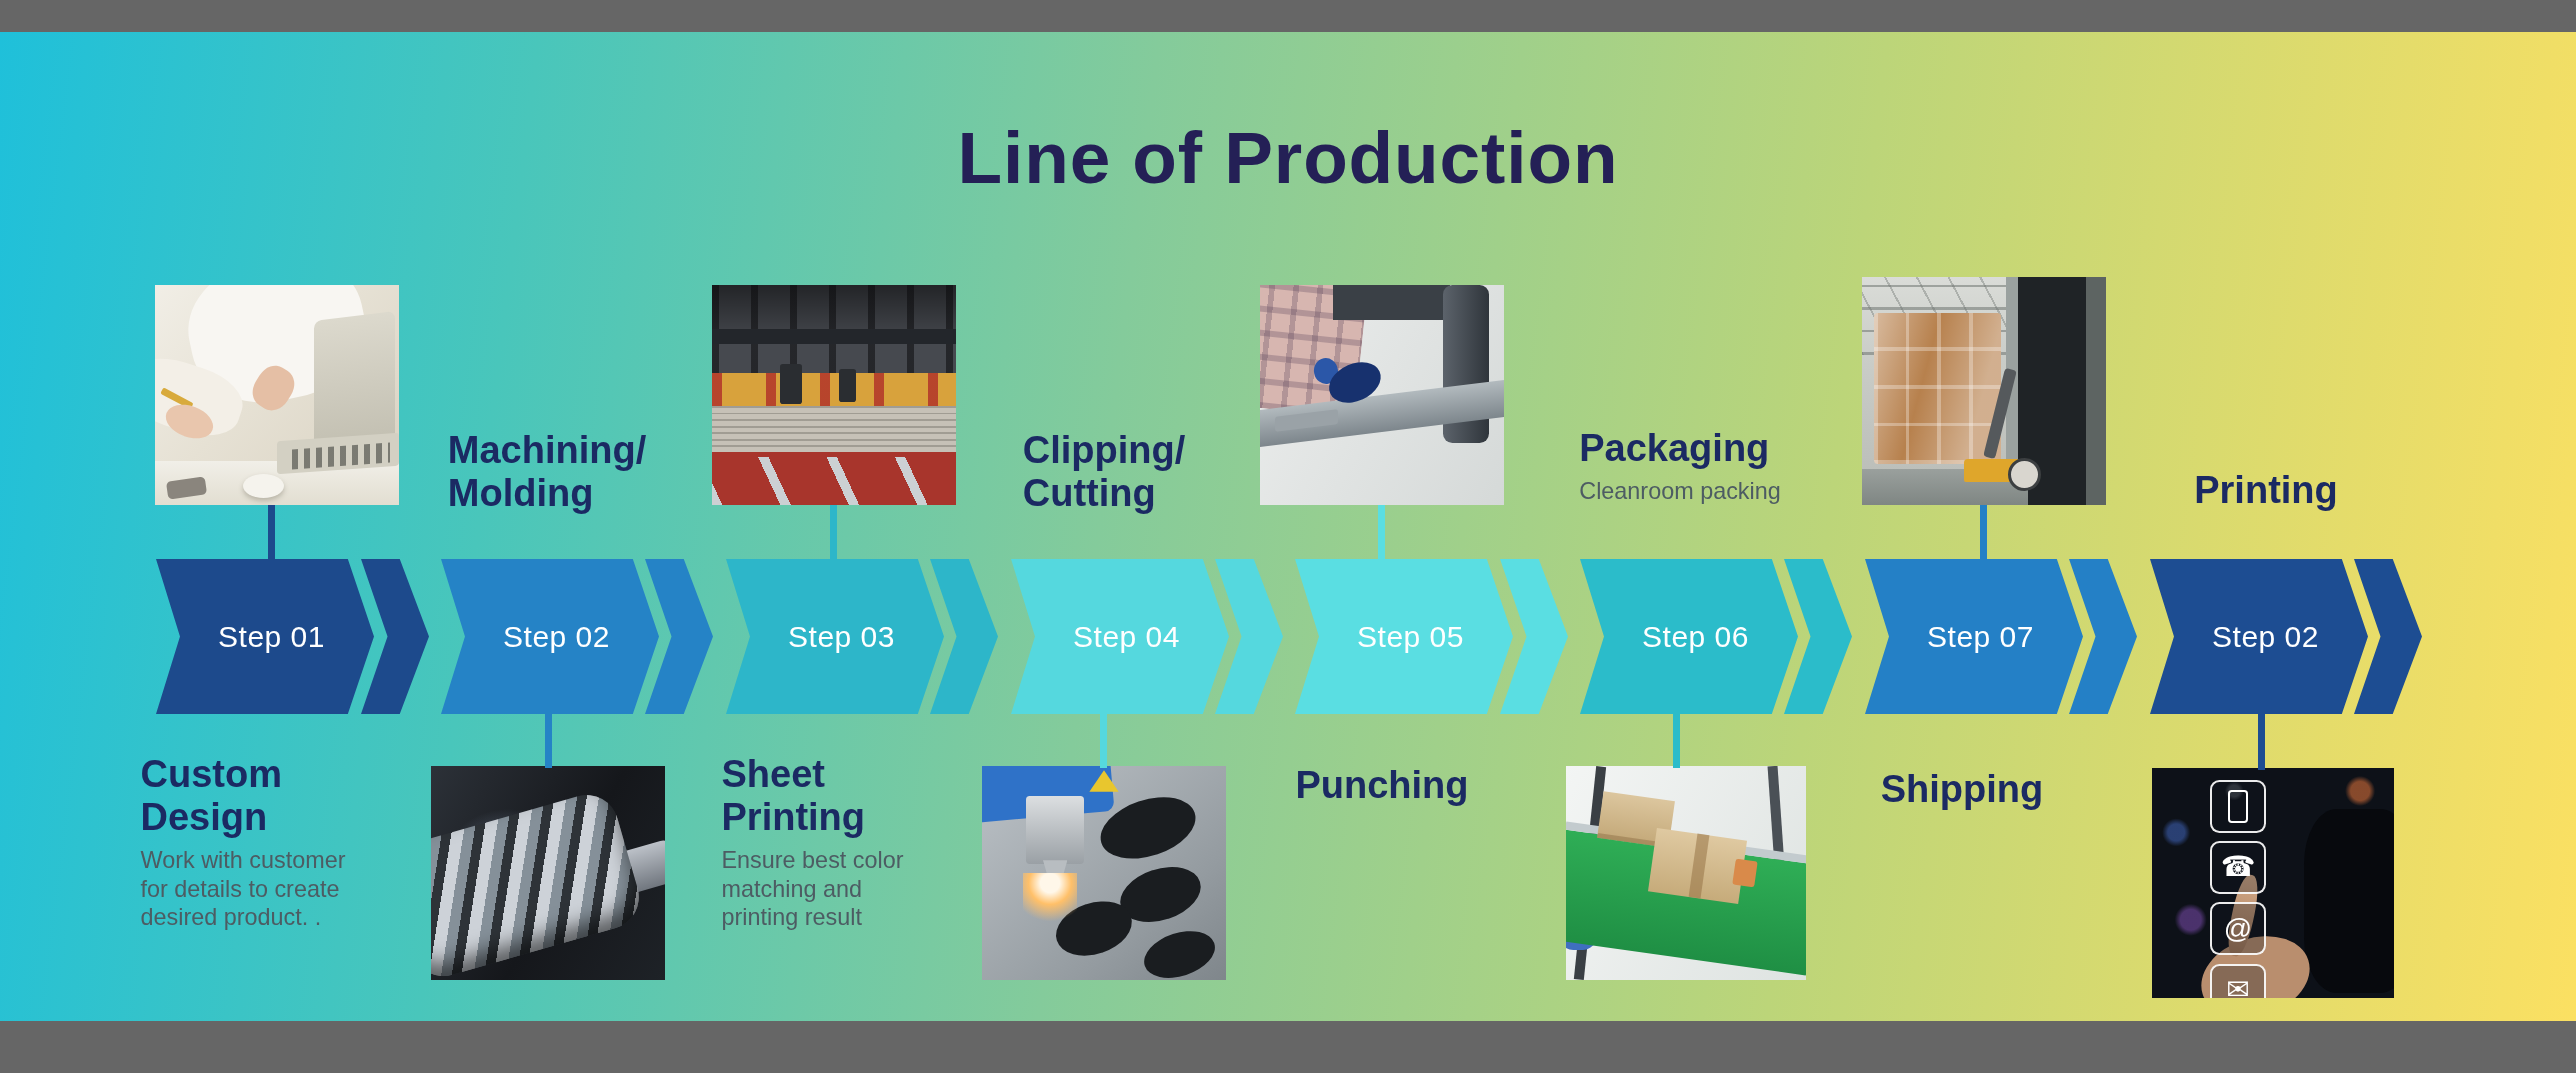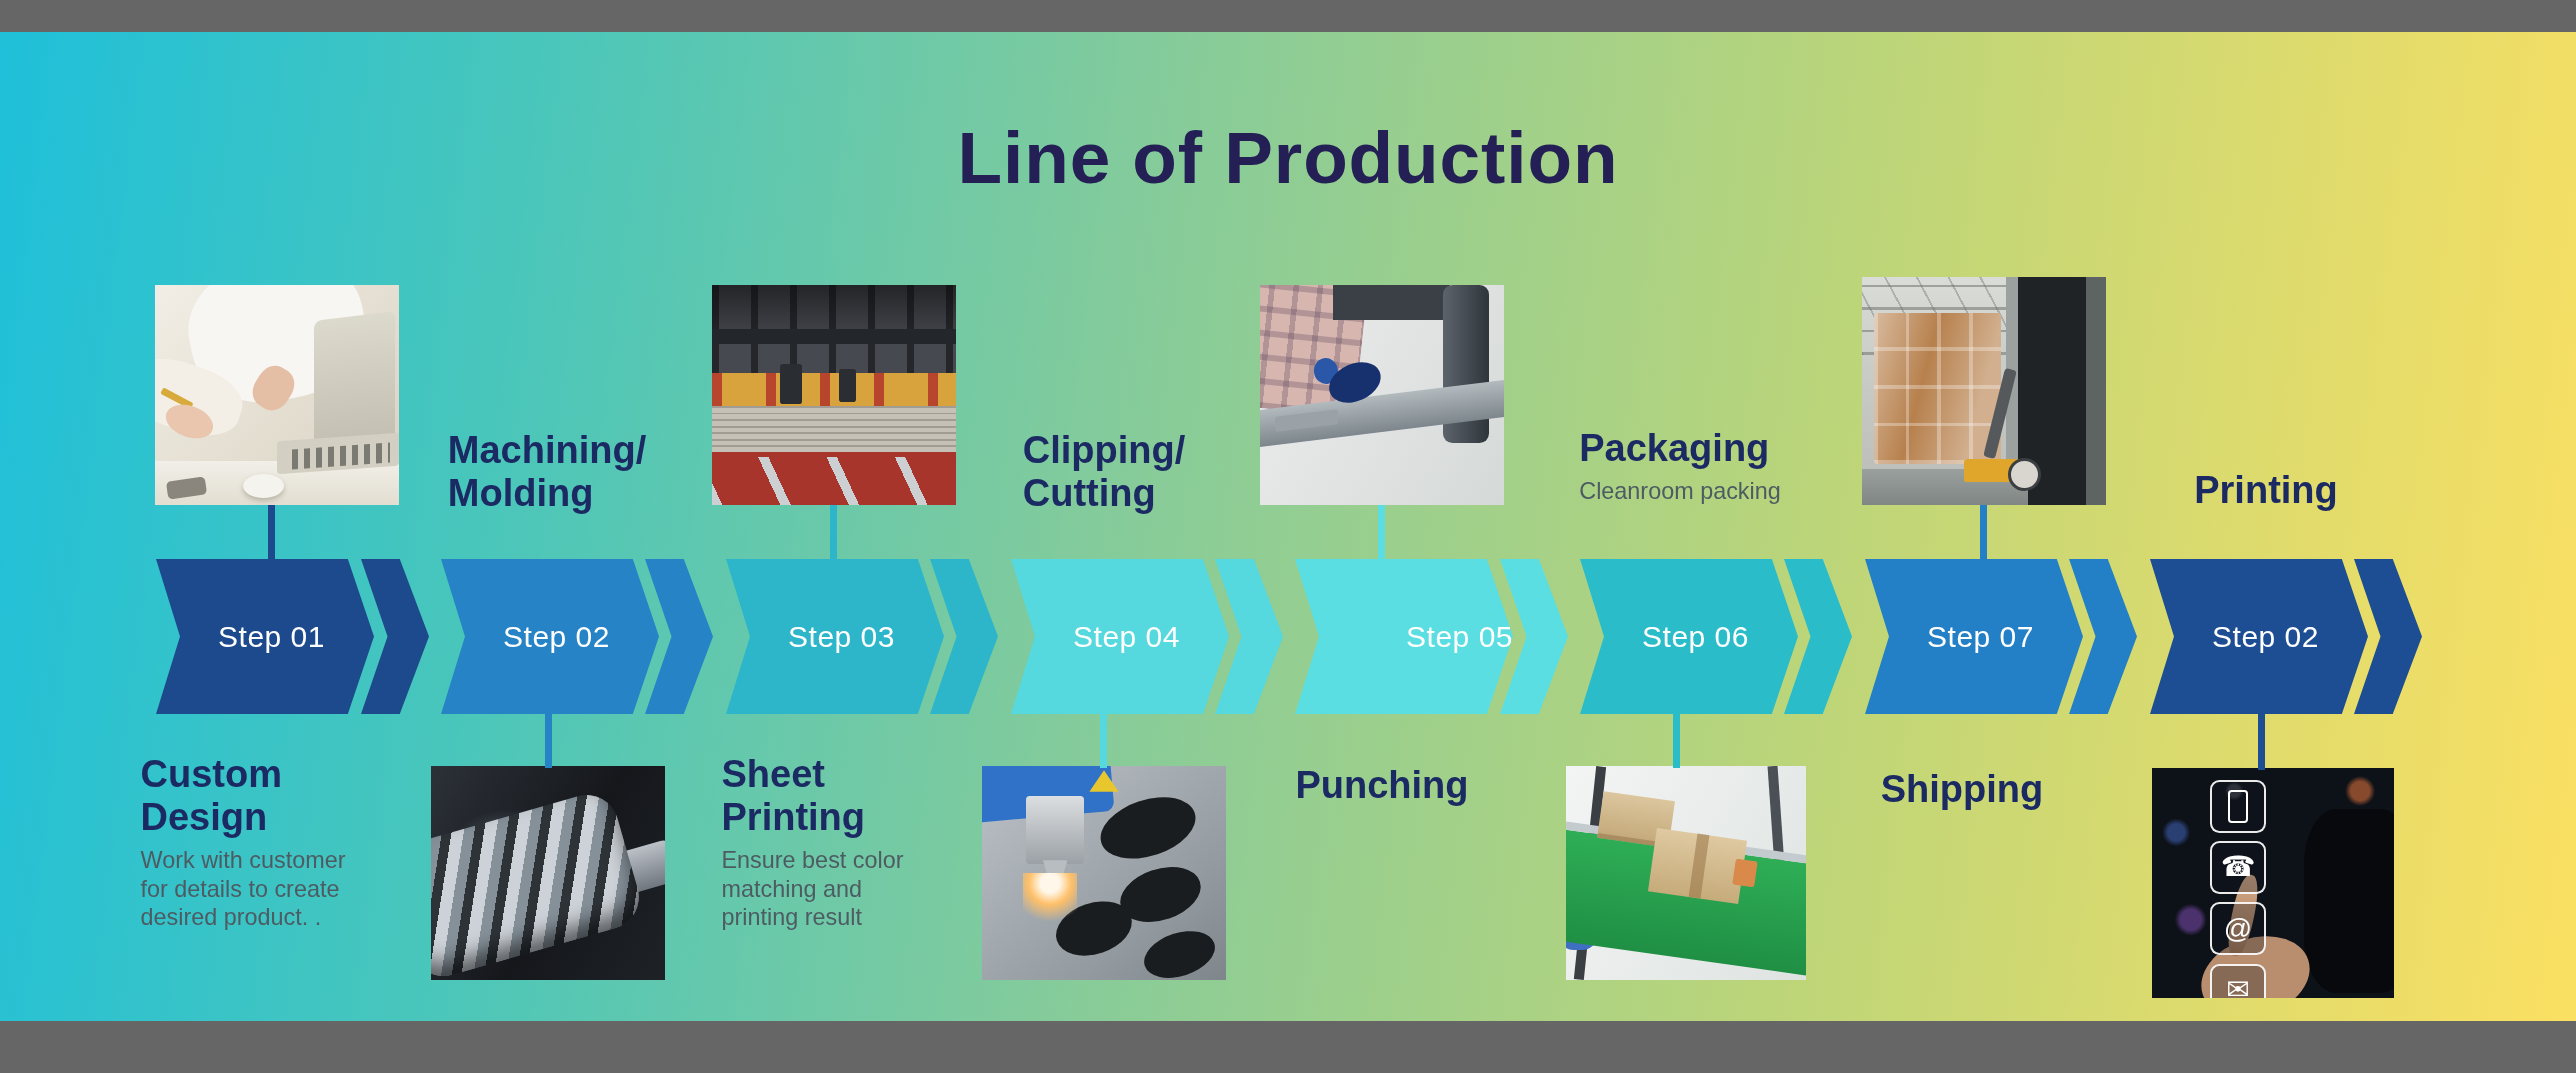--- a/index.html
+++ b/index.html
@@ -248,21 +248,21 @@
   <div class="chev-body" style="left: 726px; background-color: rgb(45, 182, 201);">
       <span class="step-label">Step 03</span>
     </div>
   <div class="chev-sep" style="left: 930px; background-color: rgb(45, 182, 201);"></div>
 
   <div class="chev-body" style="left: 1011px; background-color: rgb(85, 216, 222);">
       <span class="step-label">Step 04</span>
     </div>
   <div class="chev-sep" style="left: 1215px; background-color: rgb(85, 216, 222);"></div>
 
-  <div class="chev-body" style="left: 1295px; background-color: rgb(90, 222, 226); justify-content: flex-end;">
+  <div class="chev-body" style="left: 1295px; background-color: rgb(90, 222, 226);">
       <span class="step-label">Step 05</span>
     </div>
   <div class="chev-sep" style="left: 1500px; background-color: rgb(90, 222, 226);"></div>
 
   <div class="chev-body" style="left: 1580px; background-color: rgb(43, 188, 202);">
       <span class="step-label">Step 06</span>
     </div>
   <div class="chev-sep" style="left: 1784px; background-color: rgb(43, 188, 202);"></div>
 
   <div class="chev-body" style="left: 1865px; background-color: rgb(36, 128, 198);">

